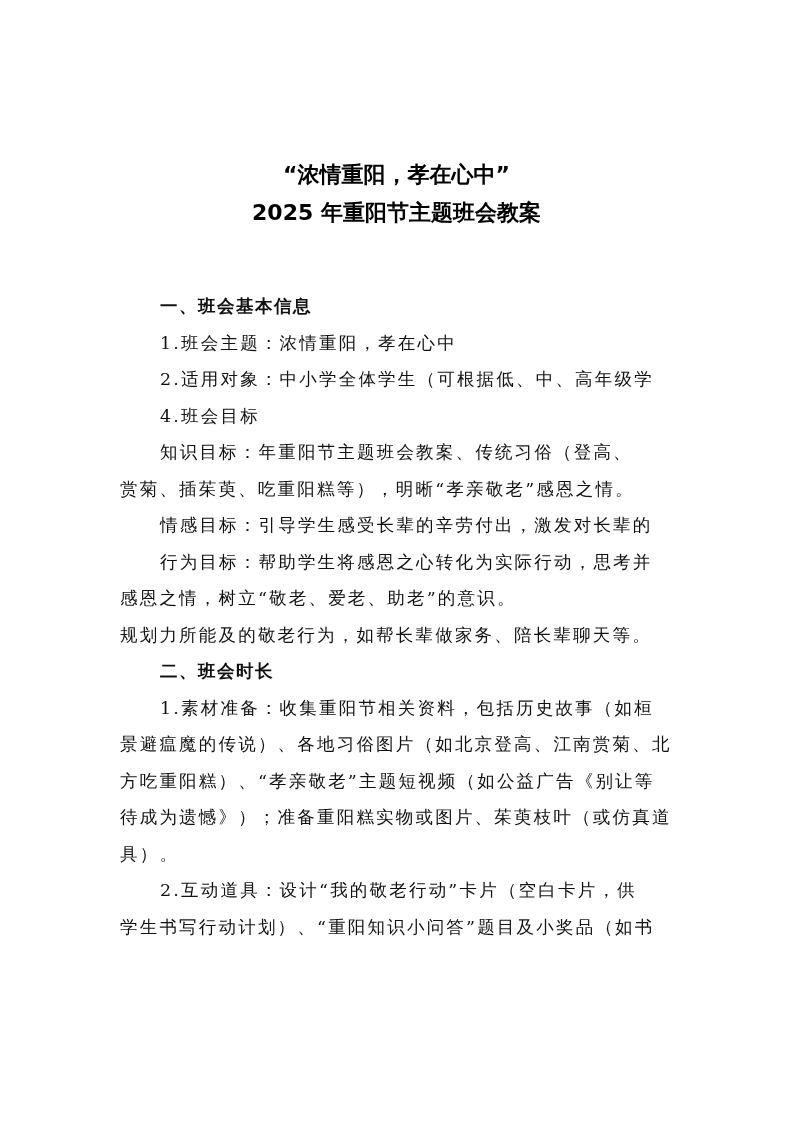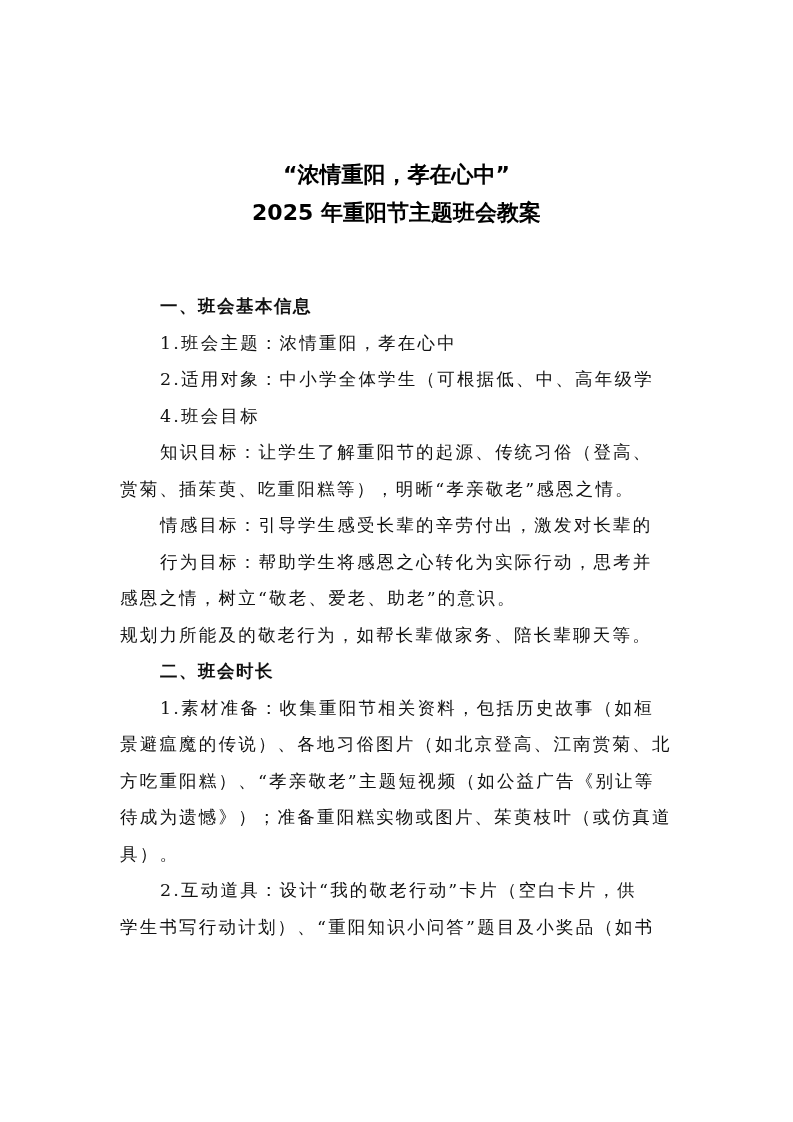--- a/index.html
+++ b/index.html
@@ -22,21 +22,21 @@
 
 <div class="page">
   <div class="title t1">“浓情重阳，孝在心中”</div>
   <div class="title t2">2025 年重阳节主题班会教案</div>
 
   <div class="body">
     <div class="line indent heading">一、班会基本信息</div>
     <div class="line indent">1.班会主题：浓情重阳，孝在心中</div>
     <div class="line indent">2.适用对象：中小学全体学生（可根据低、中、高年级学</div>
     <div class="line indent">4.班会目标</div>
-    <div class="line indent">知识目标：让学生了解重阳节的起源、传统习俗（登高、</div>
+    <div class="line indent">知识目标：年重阳节主题班会教案、传统习俗（登高、</div>
     <div class="line">赏菊、插茱萸、吃重阳糕等），明晰“孝亲敬老”感恩之情。</div>
     <div class="line indent">情感目标：引导学生感受长辈的辛劳付出，激发对长辈的</div>
     <div class="line indent">行为目标：帮助学生将感恩之心转化为实际行动，思考并</div>
     <div class="line">感恩之情，树立“敬老、爱老、助老”的意识。</div>
     <div class="line">规划力所能及的敬老行为，如帮长辈做家务、陪长辈聊天等。</div>
     <div class="line indent heading">二、班会时长</div>
     <div class="line indent">1.素材准备：收集重阳节相关资料，包括历史故事（如桓</div>
     <div class="line">景避瘟魔的传说）、各地习俗图片（如北京登高、江南赏菊、北</div>
     <div class="line">方吃重阳糕）、“孝亲敬老”主题短视频（如公益广告《别让等</div>
     <div class="line">待成为遗憾》）；准备重阳糕实物或图片、茱萸枝叶（或仿真道</div>

